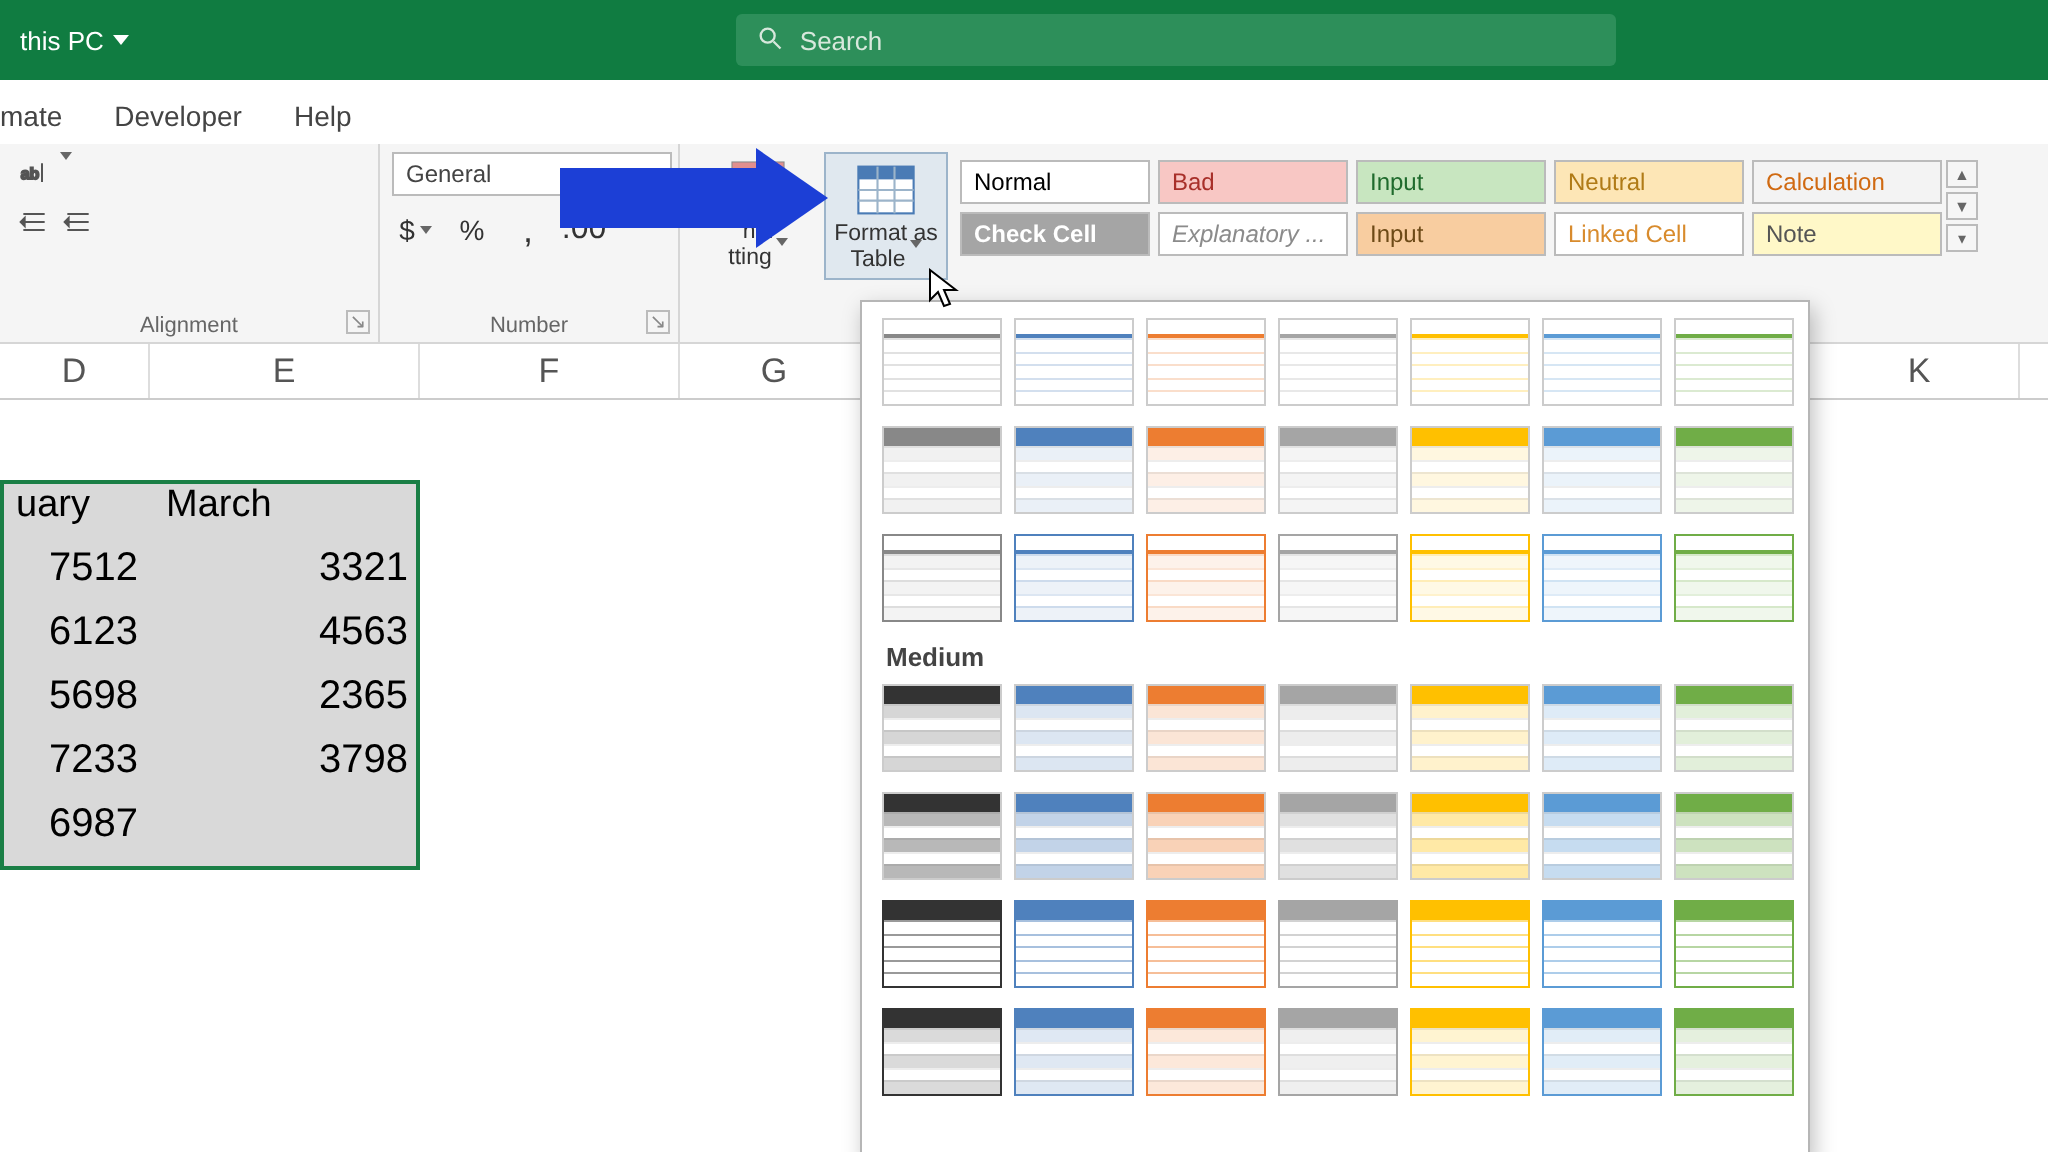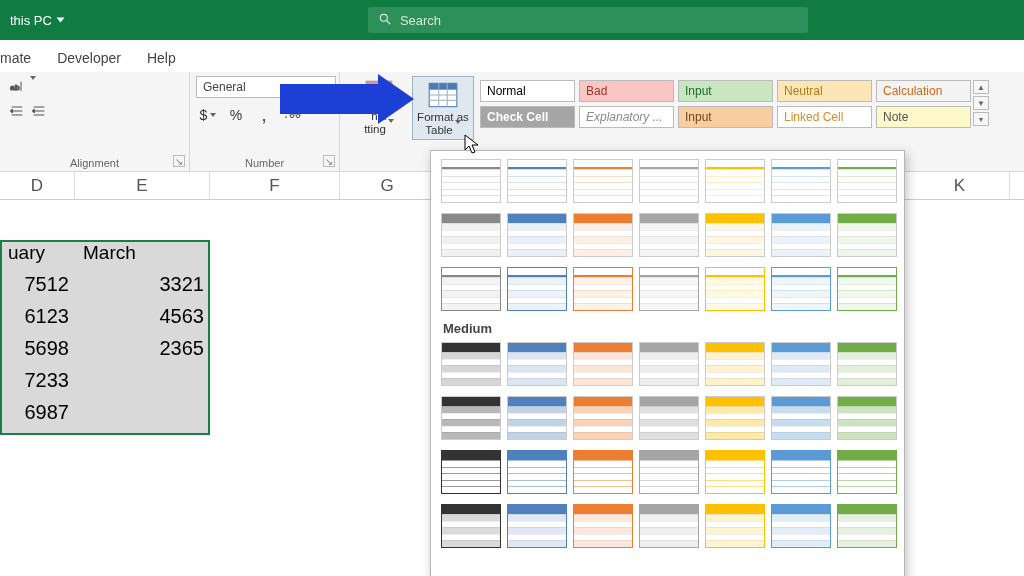--- a/index.html
+++ b/index.html
@@ -154,21 +154,21 @@
         <span>General</span>
         <span class="drop-caret"></span>
       </div>
       <div class="num-icons">
         <div class="nbtn">
             <span>$</span>
             <span class="drop-caret" style="margin-left:3px;"></span>
           </div>
         <div class="nbtn">%</div>
         <div class="nbtn" style="font-size:18px;">,</div>
-        <div class="nbtn" style="font-size:10px;font-family:Liberation Mono, monospace;">.00</div>
+        <div class="nbtn" style="font-size:16px;">.00</div>
       </div>
     </div>
     <div class="group-label">
         <span>Number</span>
       </div>
     <div class="launcher">↘</div>
   </div>
 
   <div class="group" style="border-right:none;flex:1;">
     <div class="group-body">
@@ -259,20 +259,21 @@
       <div class="drow">
           <div class="cD">6123</div>
           <div class="cE">4563</div>
         </div>
       <div class="drow">
           <div class="cD">5698</div>
           <div class="cE">2365</div>
         </div>
       <div class="drow">
           <div class="cD">7233</div>
+          <div class="cE">3798</div>
         </div>
       <div class="drow">
           <div class="cD">6987</div>
         </div>
     </div>
   </div>
 </div>
 
 <div class="tbl-panel">
   <div class="swatch-grid" id="light-row1">

